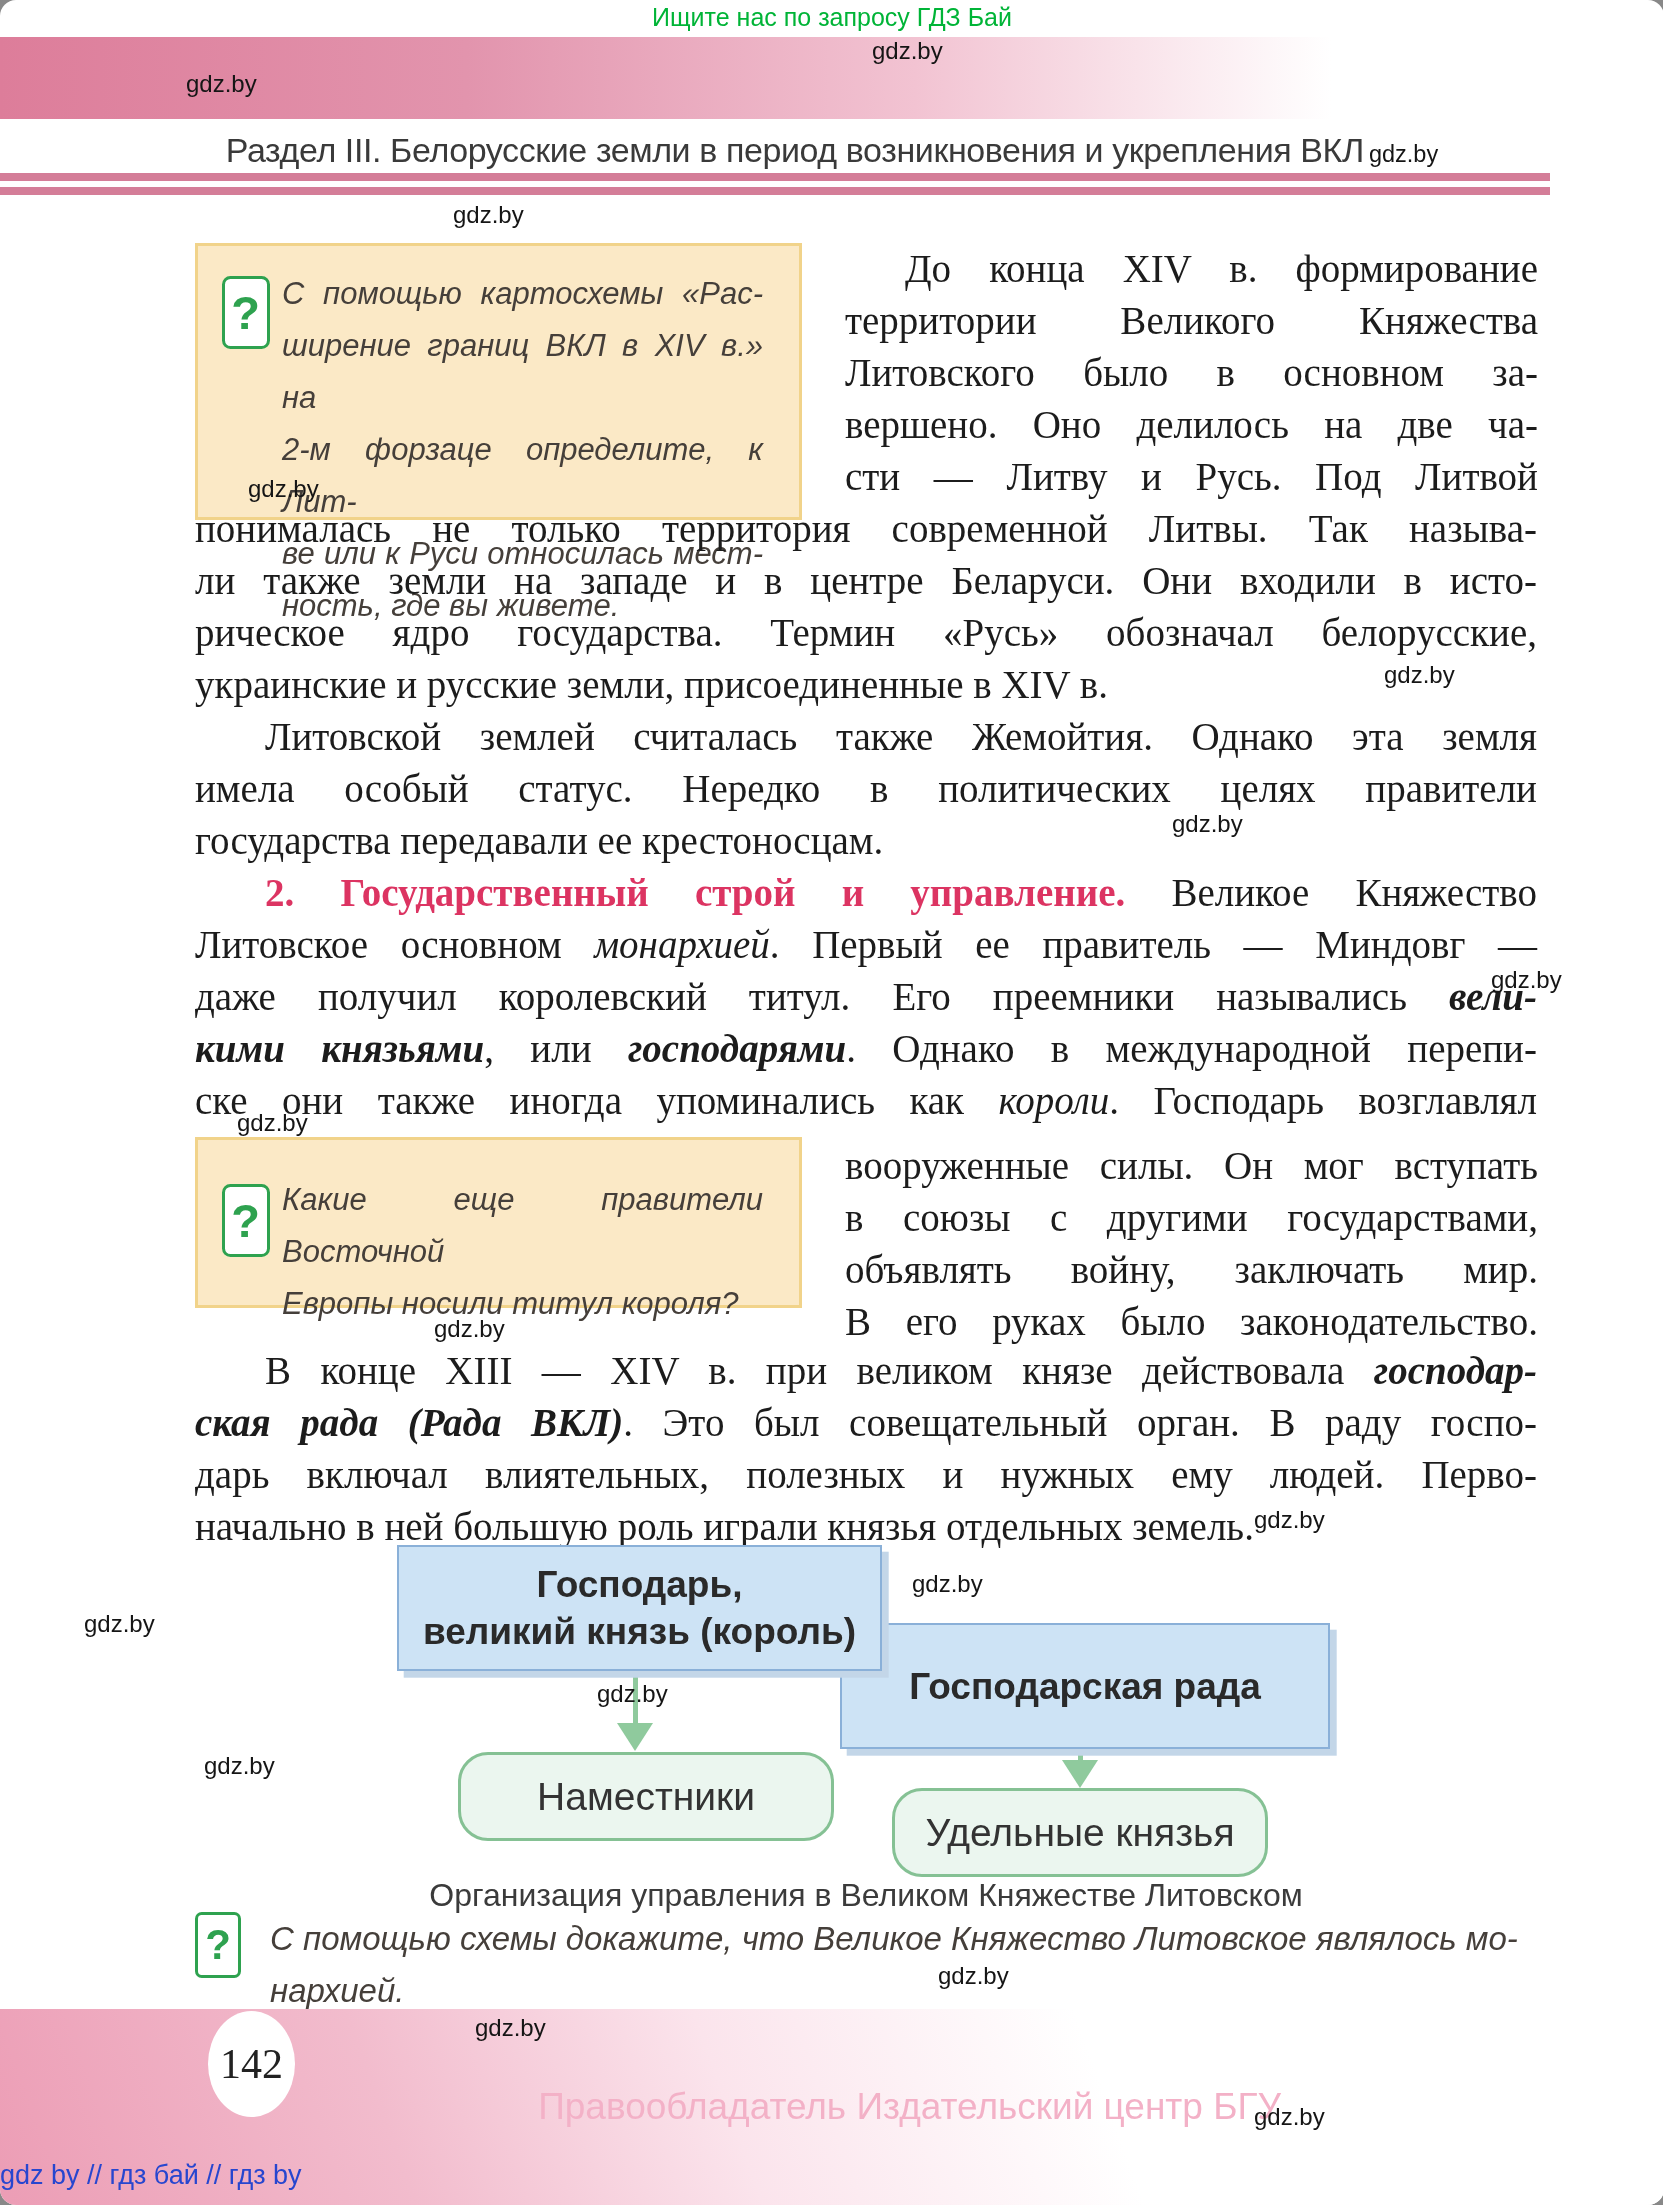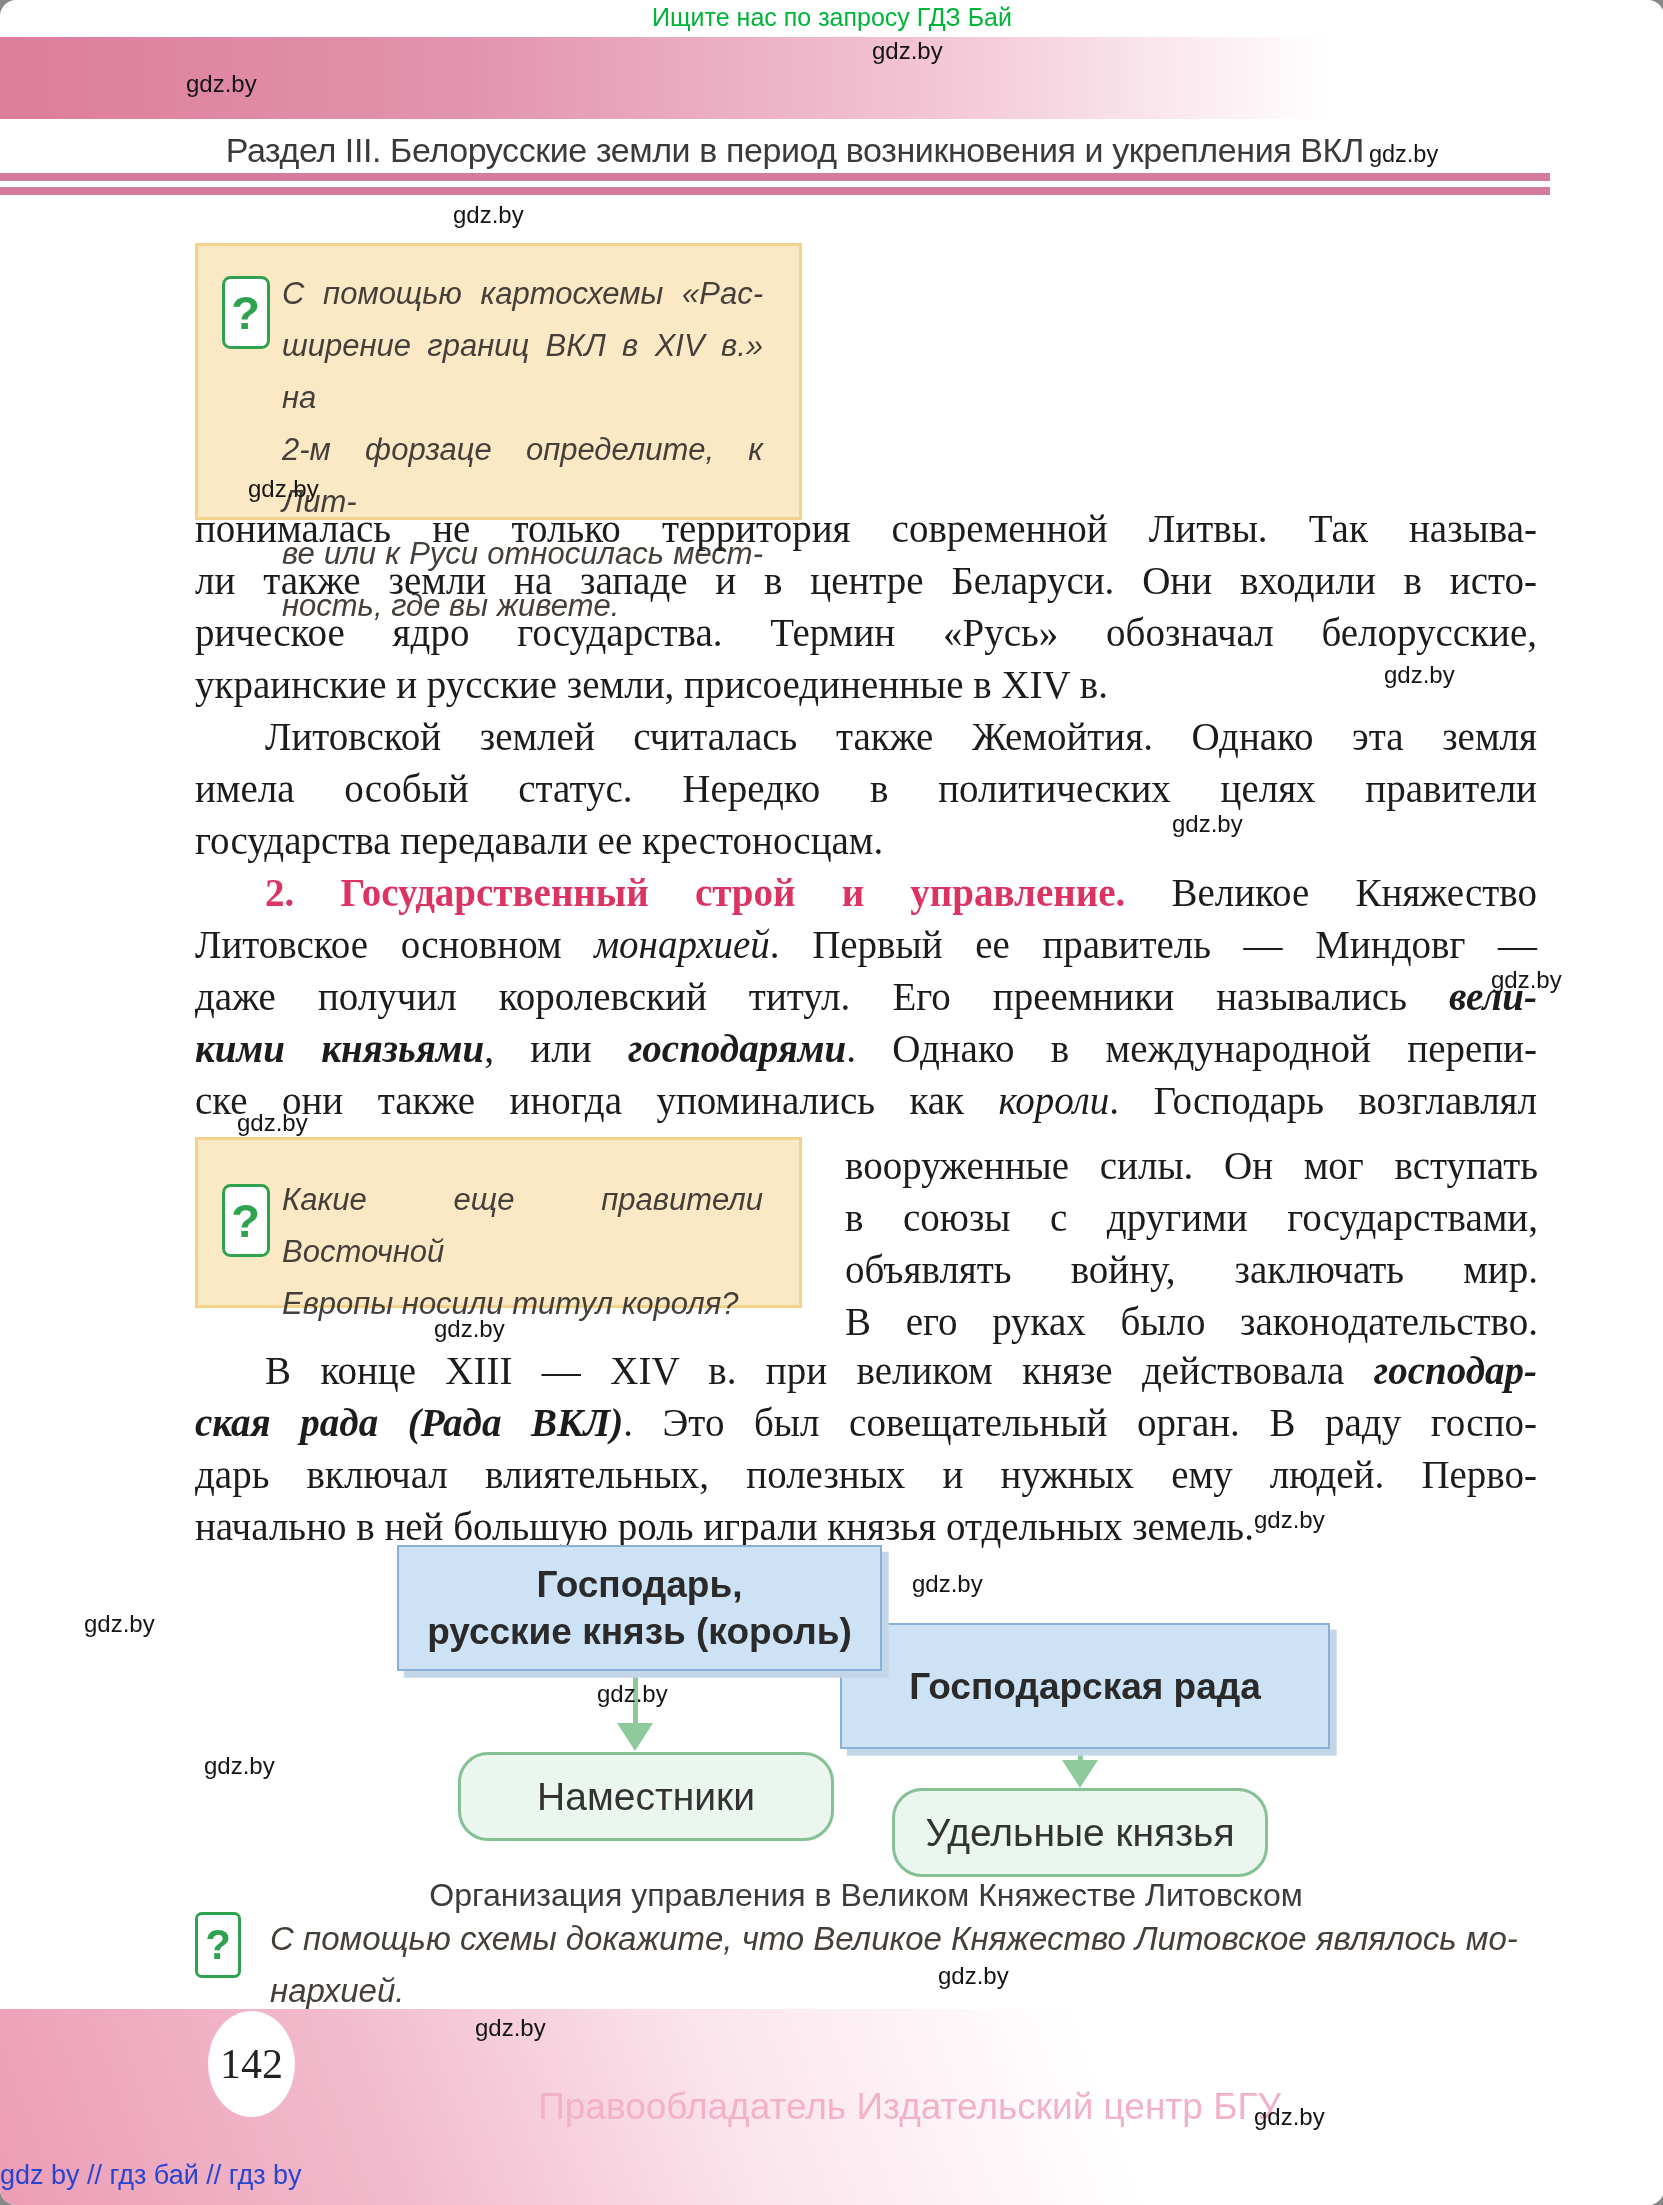--- a/index.html
+++ b/index.html
@@ -162,20 +162,27 @@
     <div class="qicon">?</div>
     <div class="qtext">
       <div class="tline">С помощью картосхемы «Рас-</div>
       <div class="tline">ширение границ ВКЛ в XIV в.» на</div>
       <div class="tline">2-м форзаце определите, к Лит-</div>
       <div class="tline">ве или к Руси относилась мест-</div>
       <div class="tline natural">ность, где вы живете.</div>
     </div>
   </div>
 
+  <div class="rcol rcol1">
+    <div class="tline ind">До конца XIV в. формирование</div>
+    <div class="tline">территории Великого Княжества</div>
+    <div class="tline">Литовского было в основном за-</div>
+    <div class="tline">вершено. Оно делилось на две ча-</div>
+    <div class="tline">сти — Литву и Русь. Под Литвой</div>
+  </div>
 
   <div class="pblock p1b">
     <div class="tline">понималась не только территория современной Литвы. Так называ-</div>
     <div class="tline">ли также земли на западе и в центре Беларуси. Они входили в исто-</div>
     <div class="tline">рическое ядро государства. Термин «Русь» обозначал белорусские,</div>
     <div class="tline natural">украинские и русские земли, присоединенные в XIV в.</div>
   </div>
 
   <div class="pblock p2">
     <div class="tline ind">Литовской землей считалась также Жемойтия. Однако эта земля</div>
@@ -208,21 +215,21 @@
 
   <div class="pblock p4">
     <div class="tline ind"><span>В конце XIII — XIV в. при великом князе действовала </span><span class="seg-bi">господар-</span></div>
     <div class="tline"><span class="seg-bi">ская рада (Рада ВКЛ)</span><span>. Это был совещательный орган. В раду госпо-</span></div>
     <div class="tline">дарь включал влиятельных, полезных и нужных ему людей. Перво-</div>
     <div class="tline natural">начально в ней большую роль играли князья отдельных земель.</div>
   </div>
 
   <div class="bluebox bluebox1">
     <div>Господарь,</div>
-    <div>русские князь (король)</div>
+    <div>великий князь (король)</div>
   </div>
   <div class="bluebox bluebox2">
     <div>Господарская рада</div>
   </div>
   <div class="arrow-stem a1s"></div>
   <div class="arrow-head a1h"></div>
   <div class="arrow-stem a2s"></div>
   <div class="arrow-head a2h"></div>
   <div class="greenbox greenbox1">
     <div>Наместники</div>

